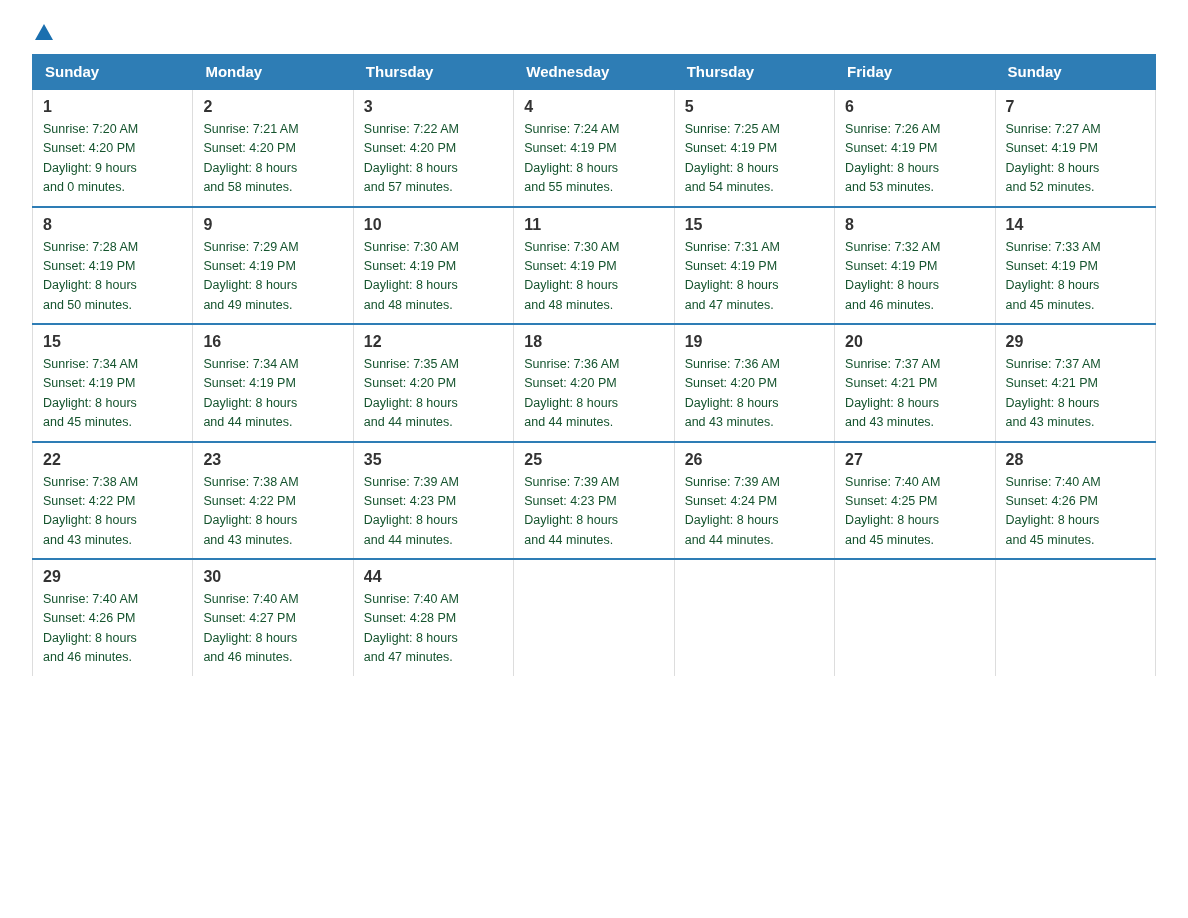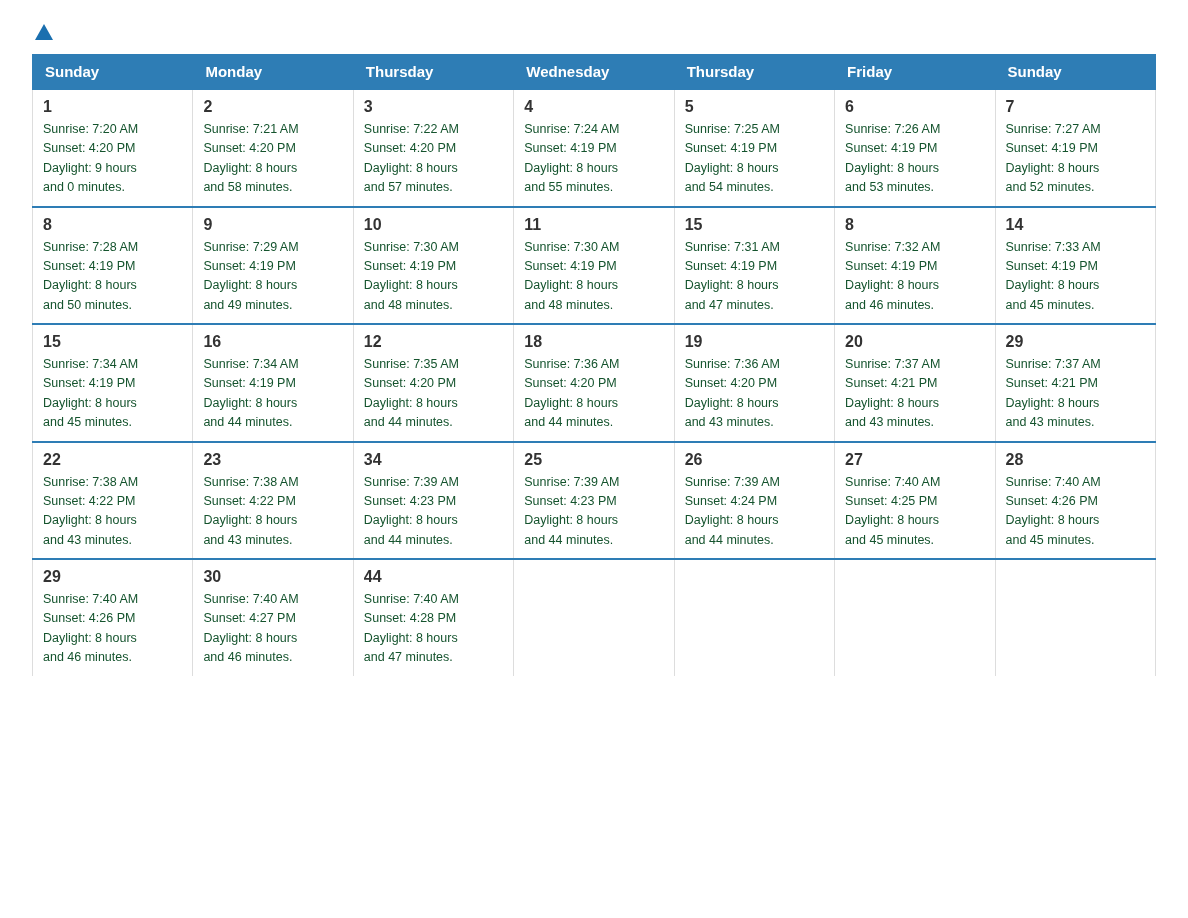--- a/index.html
+++ b/index.html
@@ -232,21 +232,21 @@
       <tr>
         <td>
           <span class="day-num">22</span>
           <div class="day-info">Sunrise: 7:38 AM<br>Sunset: 4:22 PM<br>Daylight: 8 hours<br>and 43 minutes.</div>
         </td>
         <td>
           <span class="day-num">23</span>
           <div class="day-info">Sunrise: 7:38 AM<br>Sunset: 4:22 PM<br>Daylight: 8 hours<br>and 43 minutes.</div>
         </td>
         <td>
-          <span class="day-num">34</span>
+          <span class="day-num">35</span>
           <div class="day-info">Sunrise: 7:39 AM<br>Sunset: 4:23 PM<br>Daylight: 8 hours<br>and 44 minutes.</div>
         </td>
         <td>
           <span class="day-num">25</span>
           <div class="day-info">Sunrise: 7:39 AM<br>Sunset: 4:23 PM<br>Daylight: 8 hours<br>and 44 minutes.</div>
         </td>
         <td>
           <span class="day-num">26</span>
           <div class="day-info">Sunrise: 7:39 AM<br>Sunset: 4:24 PM<br>Daylight: 8 hours<br>and 44 minutes.</div>
         </td>

